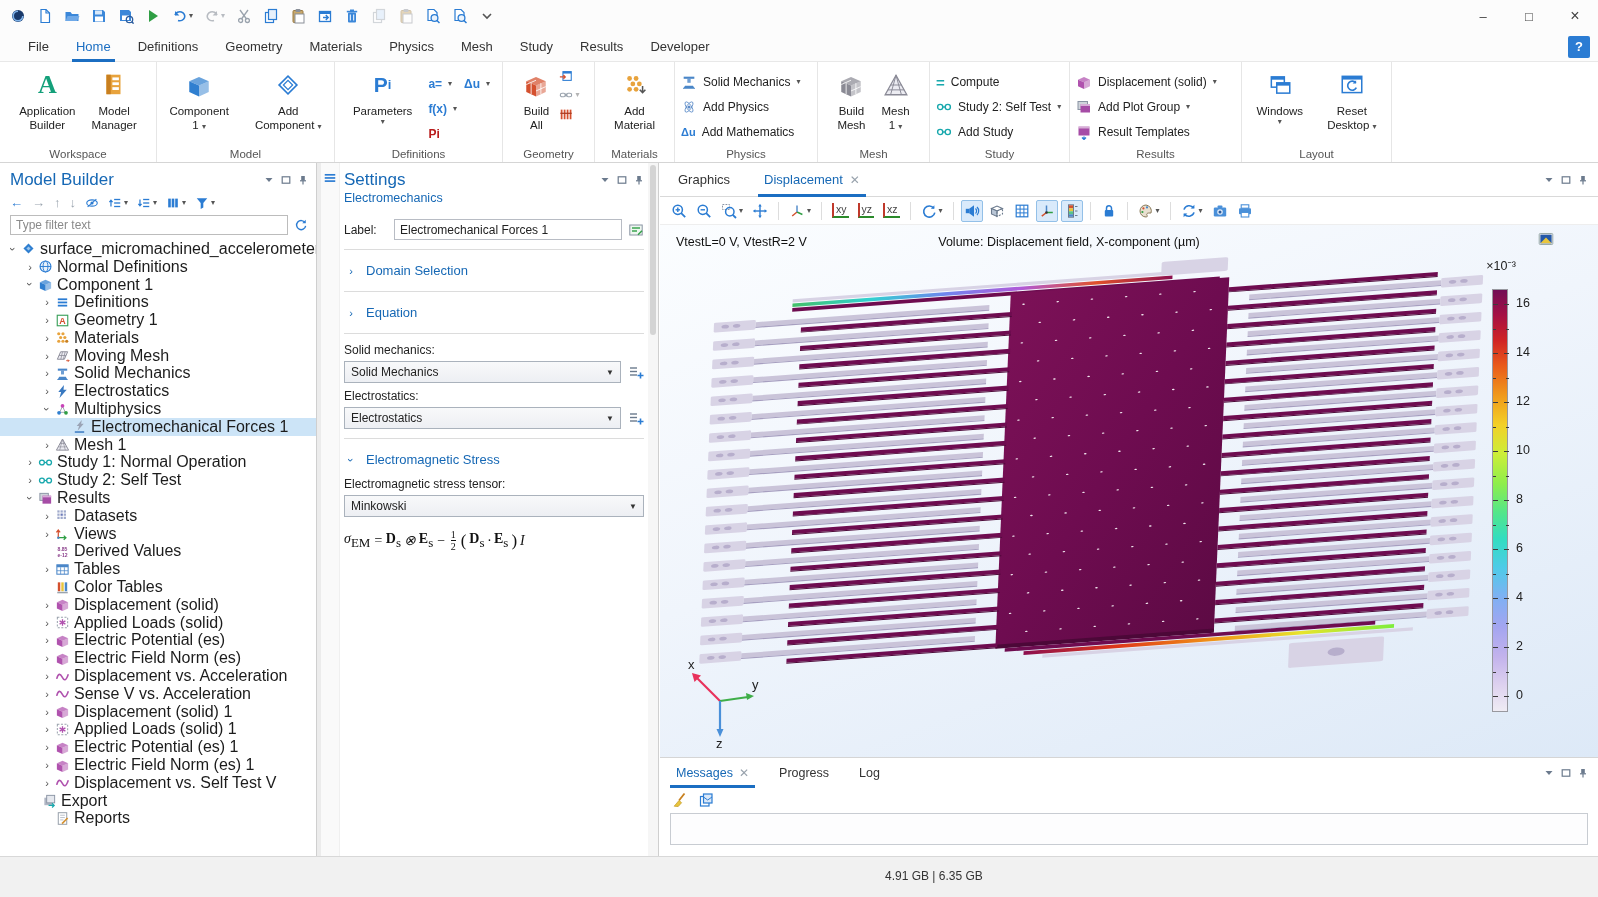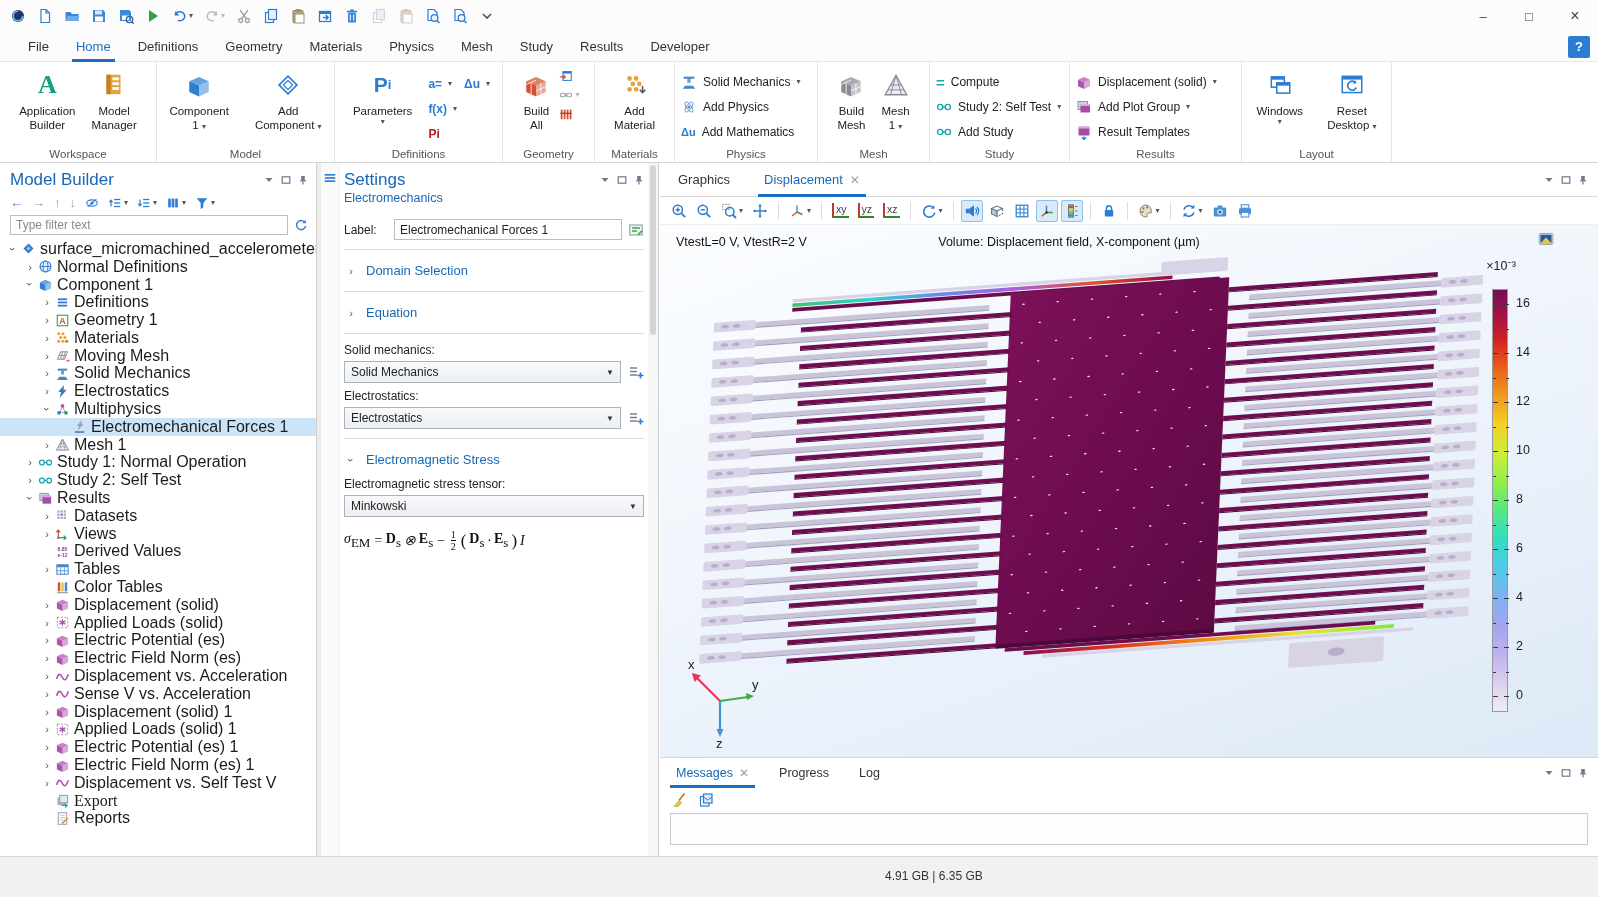--- a/index.html
+++ b/index.html
@@ -1156,21 +1156,21 @@
         </svg>
         <span class="tl">Electric Field Norm (es) 1</span>
       </div>
       <div class="tree-row" style="padding-left: 40px;">
         <span class="tw">›</span>
         <svg class="ti">
           <use href="#ti-plot1d"></use>
         </svg>
         <span class="tl">Displacement vs. Self Test V</span>
       </div>
-      <div class="tree-row" style="padding-left: 40px; font-family: Liberation Serif, serif;">
+      <div class="tree-row" style="padding-left: 27px;">
         <span class="tw"></span>
         <svg class="ti">
           <use href="#ti-export"></use>
         </svg>
         <span class="tl">Export</span>
       </div>
       <div class="tree-row" style="padding-left: 40px;">
         <span class="tw"></span>
         <svg class="ti">
           <use href="#ti-reports"></use>

